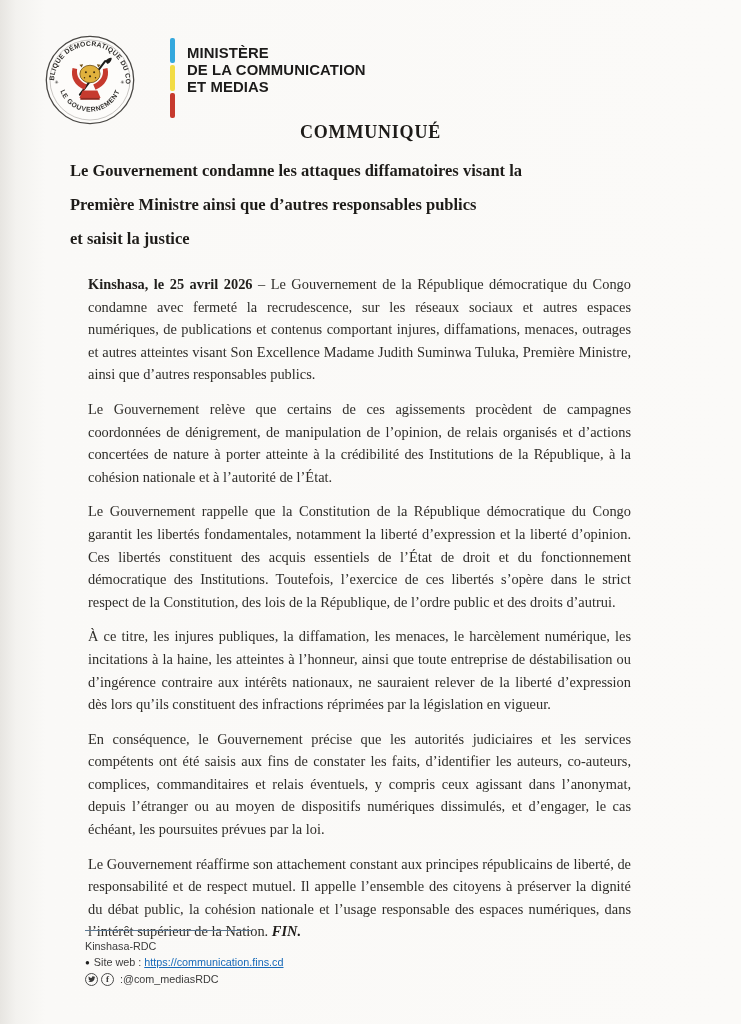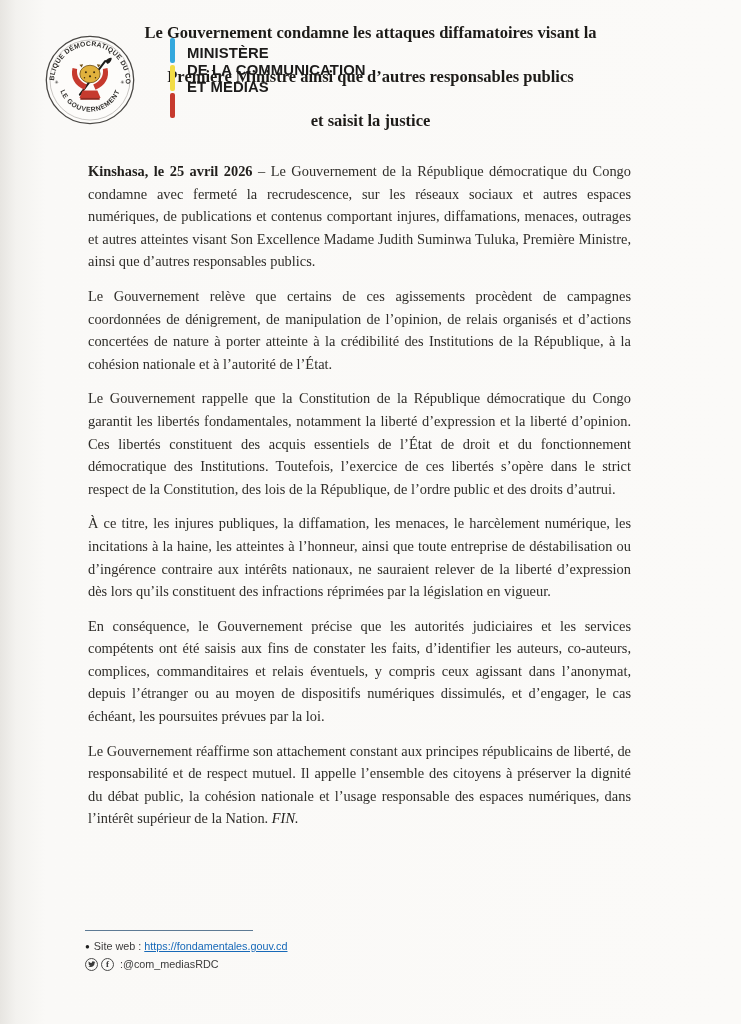--- a/index.html
+++ b/index.html
@@ -48,41 +48,41 @@
   .kicker {
     margin-top: 122px;
     text-align: center;
     font-weight: 700;
     font-size: 18px;
     letter-spacing: 0.8px;
     color: #1d1b18;
   }
   .headline {
     margin: 11px 70px 0 70px;
-    text-align: center;
+    text-align: left;
     font-weight: 700;
     font-size: 16.5px;
-    line-height: 44px;
+    line-height: 34px;
     color: #1d1b18;
     white-space: pre-line;
   }
 
   
   .body {
     margin: 17px 110px 0 88px;
     max-height: 676px;
     overflow: hidden;
     font-size: 14.4px;
     line-height: 22.6px;
     text-align: justify;
     color: #2f2d29;
   }
   .body p { margin-bottom: 12px; }
   .body strong { color: #211f1c; }
-  .tail-fin { font-style: italic; font-weight: 400; }
+  .tail-fin { font-style: italic; font-weight: 700; }
 
   
   .footer {
     position: absolute;
     left: 85px; right: 40px; top: 930px;
     font-family: "Liberation Sans", sans-serif;
     font-size: 10.8px;
     line-height: 15.5px;
     color: #3b3b3b;
   }
@@ -154,37 +154,39 @@
       <div class="seg" style="background: rgb(53, 168, 221);"></div>
       <div class="seg" style="background: rgb(242, 220, 69);"></div>
       <div class="seg" style="background: rgb(198, 58, 46);"></div>
     </div>
 
     <div class="ministry">MINISTÈRE
 DE LA COMMUNICATION
 ET MEDIAS</div>
   </div>
 
+  <div class="kicker">COMMUNIQUÉ</div>
   <div class="headline">Le Gouvernement condamne les attaques diffamatoires visant la
 Première Ministre ainsi que d’autres responsables publics
 et saisit la justice</div>
 
   <div class="body" id="paragraphs">
       <p><strong>Kinshasa, le 25 avril 2026</strong> – Le Gouvernement de la République démocratique du Congo condamne avec fermeté la recrudescence, sur les réseaux sociaux et autres espaces numériques, de publications et contenus comportant injures, diffamations, menaces, outrages et autres atteintes visant Son Excellence Madame Judith Suminwa Tuluka, Première Ministre, ainsi que d’autres responsables publics.</p>
       <p>Le Gouvernement relève que certains de ces agissements procèdent de campagnes coordonnées de dénigrement, de manipulation de l’opinion, de relais organisés et d’actions concertées de nature à porter atteinte à la crédibilité des Institutions de la République, à la cohésion nationale et à l’autorité de l’État.</p>
       <p>Le Gouvernement rappelle que la Constitution de la République démocratique du Congo garantit les libertés fondamentales, notamment la liberté d’expression et la liberté d’opinion. Ces libertés constituent des acquis essentiels de l’État de droit et du fonctionnement démocratique des Institutions. Toutefois, l’exercice de ces libertés s’opère dans le strict respect de la Constitution, des lois de la République, de l’ordre public et des droits d’autrui.</p>
       <p>À ce titre, les injures publiques, la diffamation, les menaces, le harcèlement numérique, les incitations à la haine, les atteintes à l’honneur, ainsi que toute entreprise de déstabilisation ou d’ingérence contraire aux intérêts nationaux, ne sauraient relever de la liberté d’expression dès lors qu’ils constituent des infractions réprimées par la législation en vigueur.</p>
       <p>En conséquence, le Gouvernement précise que les autorités judiciaires et les services compétents ont été saisis aux fins de constater les faits, d’identifier les auteurs, co-auteurs, complices, commanditaires et relais éventuels, y compris ceux agissant dans l’anonymat, depuis l’étranger ou au moyen de dispositifs numériques dissimulés, et d’engager, le cas échéant, les poursuites prévues par la loi.</p>
       <p>Le Gouvernement réaffirme son attachement constant aux principes républicains de liberté, de responsabilité et de respect mutuel. Il appelle l’ensemble des citoyens à préserver la dignité du débat public, la cohésion nationale et l’usage responsable des espaces numériques, dans l’intérêt supérieur de la Nation. <strong class="tail-fin">FIN.</strong></p>
     </div>
 
   <div class="footer">
     <div class="footer-rule"></div>
+    <div class="f-line">Kinshasa-RDC</div>
     <div class="f-line">
-      <span class="bullet">●</span><span>Site web : </span><a class="weblink" href="#" style="color: rgb(23, 105, 184);">https://fondamentales.gouv.cd</a>
+      <span class="bullet">●</span><span>Site web : </span><a class="weblink" href="#" style="color: rgb(23, 105, 184);">https://communication.fins.cd</a>
     </div>
     <div class="socials">
       <span class="soc-icon">
         <svg width="9" height="9" viewBox="0 0 10 10">
             <path fill="#3a3a3a" d="M9.3,2.2 C9,2.35 8.7,2.45 8.35,2.5 C8.7,2.3 8.95,1.98 9.07,1.6 C8.75,1.8 8.4,1.93 8.02,2 C7.72,1.68 7.3,1.48 6.83,1.48 C5.93,1.48 5.2,2.2 5.2,3.1 C5.2,3.23 5.21,3.35 5.24,3.47 C3.9,3.4 2.7,2.75 1.9,1.76 C1.76,2 1.68,2.3 1.68,2.6 C1.68,3.16 1.97,3.66 2.4,3.95 C2.13,3.94 1.88,3.87 1.66,3.75 v0.02 C1.66,4.56 2.22,5.2 2.96,5.35 C2.82,5.39 2.68,5.41 2.53,5.41 C2.43,5.41 2.32,5.4 2.22,5.38 C2.43,6.02 3.03,6.49 3.74,6.5 C3.18,6.94 2.48,7.2 1.72,7.2 C1.59,7.2 1.46,7.19 1.33,7.18 C2.05,7.64 2.9,7.9 3.82,7.9 C6.82,7.9 8.46,5.43 8.46,3.28 l -0.01,-0.21 C8.77,2.84 9.06,2.55 9.3,2.2 Z"></path>
           </svg>
       </span>
       <span class="soc-icon">
           <span class="soc-f">f</span>
         </span>

